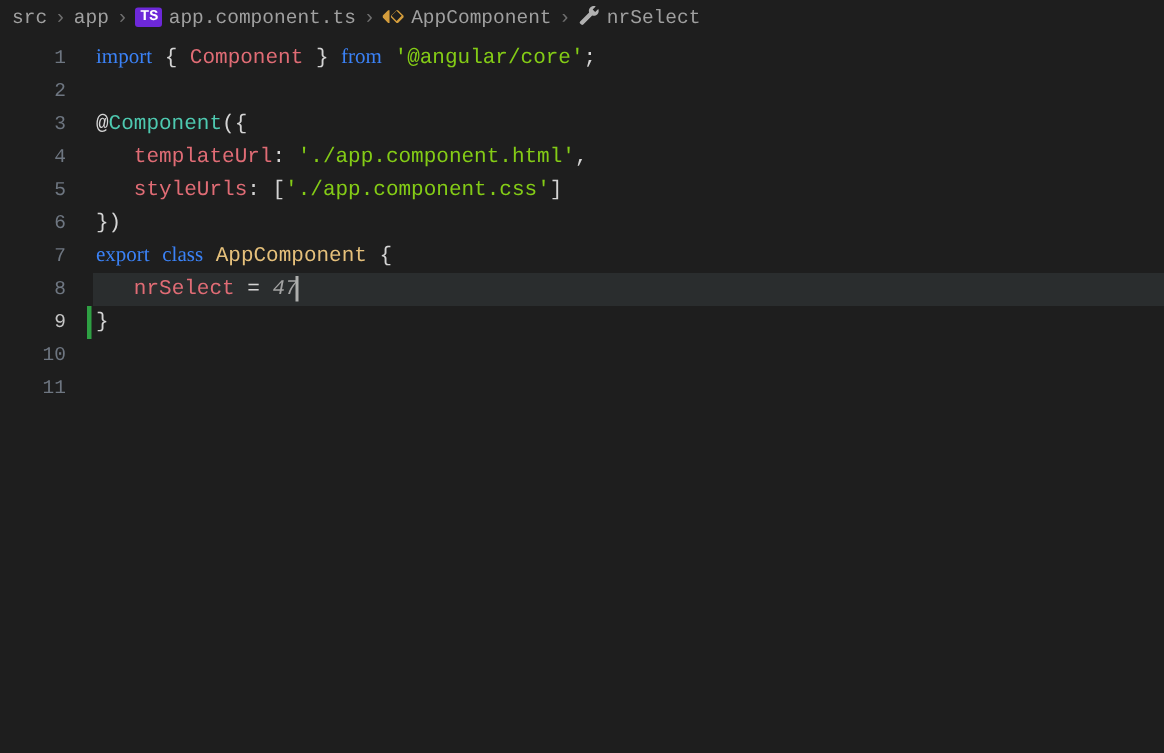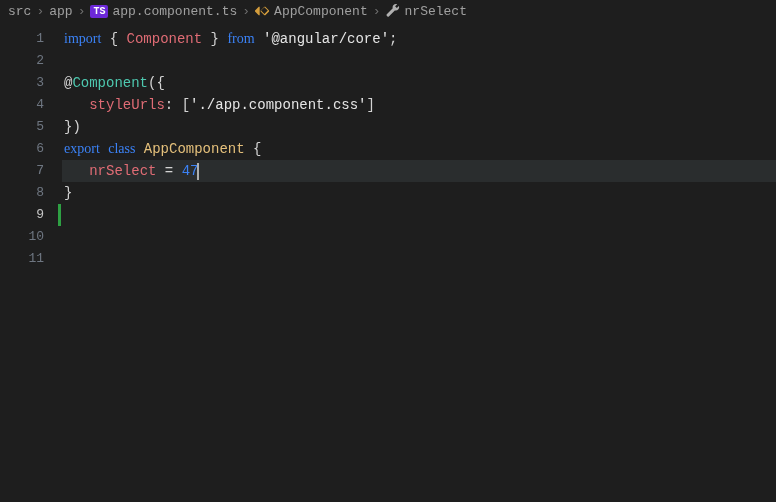--- a/index.html
+++ b/index.html
@@ -105,23 +105,23 @@
       height: 17px;
       background: #aeafad;
       vertical-align: middle;
       margin-left: -1px;
     }
     
     .tk-keyword1 { color: #3b82f6; font-family: Liberation Serif, serif; }
     .tk-import-brace { color: #d4d4d4; }
     .tk-class { color: #e5c07b; }
     .tk-type { color: #4ec9b0; }
-    .tk-string { color: #e5e5e5; }
+    .tk-string { color: #84cc16; }
     .tk-var { color: #e06c75; }
-    .tk-num { color: #3b82f6; }
+    .tk-num { color: #a3a3a3; font-style: italic; }
     .tk-punc { color: #d4d4d4; }
     .tk-brace { color: #d4d4d4; }
     .tk-at { color: #d4d4d4; }
   </style>
 </head>
 <body>
 
 <div class="breadcrumb">
   <span class="breadcrumb-item">src</span>
   <span class="breadcrumb-sep">›</span>
@@ -163,20 +163,21 @@
     <div class="gutter-line">7</div>
     <div class="gutter-line">8</div>
     <div class="gutter-line active">9</div>
     <div class="gutter-line">10</div>
     <div class="gutter-line">11</div>
   </div>
   <div class="code">
     <div class="code-line"><span class="tk-keyword1">import</span> <span class="tk-import-brace">{</span> <span class="tk-var">Component</span> <span class="tk-import-brace">}</span> <span class="tk-keyword1">from</span> <span class="tk-string">'@angular/core'</span><span class="tk-punc">;</span></div>
     <div class="code-line"></div>
     <div class="code-line"><span class="tk-at">@</span><span class="tk-type">Component</span><span class="tk-brace">({</span></div>
+    <div class="code-line">   <span class="tk-var">templateUrl</span><span class="tk-punc">:</span> <span class="tk-string">'./app.component.html'</span><span class="tk-punc">,</span></div>
     <div class="code-line">   <span class="tk-var">styleUrls</span><span class="tk-punc">:</span> <span class="tk-punc">[</span><span class="tk-string">'./app.component.css'</span><span class="tk-punc">]</span></div>
     <div class="code-line"><span class="tk-brace">})</span></div>
     <div class="code-line"><span class="tk-keyword1">export</span> <span class="tk-keyword1">class</span> <span class="tk-class">AppComponent</span> <span class="tk-brace">{</span></div>
     <div class="code-line hl">   <span class="tk-var">nrSelect</span> <span class="tk-punc">=</span> <span class="tk-num">47</span><span class="cursor"></span></div>
     <div class="code-line"><span class="tk-brace">}</span></div>
     <div class="code-line"></div>
   </div>
 </div>
 
 </body></html>

